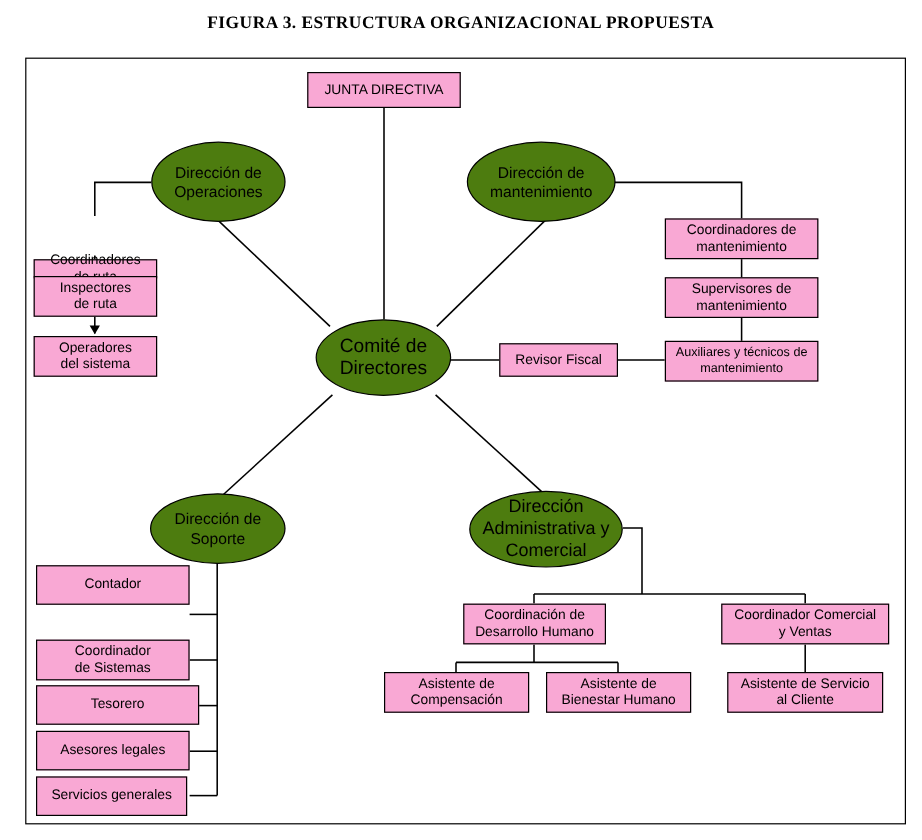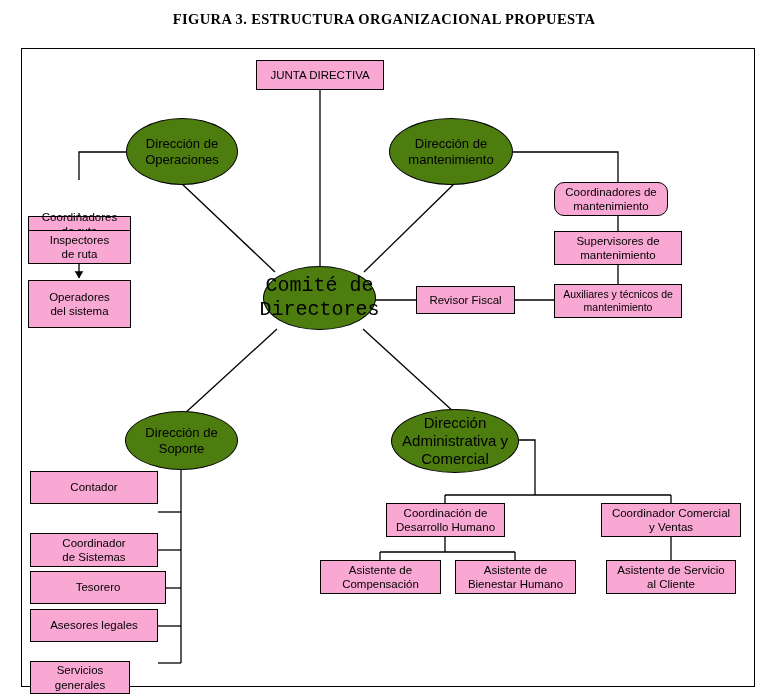--- a/index.html
+++ b/index.html
@@ -18,21 +18,21 @@
     position:absolute;left:21px;top:48px;width:734px;height:639px;
     border:1.6px solid #000;box-sizing:border-box;
   }
 
   svg#wires{position:absolute;left:0;top:0;width:768px;height:700px;pointer-events:none;}
 
   .node{position:absolute;box-sizing:border-box;display:flex;align-items:center;justify-content:center;text-align:center;}
   .box{border:1.3px solid #000;background:#f9a8d4;font-size:11.5px;line-height:1.22;}
   .box.wide{font-size:11.5px;}
   .ell{border:1.3px solid #000;border-radius:50%;background:#4d7c0f;font-size:13px;line-height:1.2;}
-  .ell.big{font-size:20px;line-height:1.2;font-family:Liberation Mono, monospace;}
+  .ell.big{font-size:16px;line-height:1.2;}
   .ell.sm{font-size:15px;line-height:1.18;}
   .lbl{display:block;white-space:pre-line;}
 </style>
 </head>
 <body>
 
 <div id="root">
 
   <div id="figure-title">FIGURA 3. ESTRUCTURA ORGANIZACIONAL PROPUESTA</div>
 
@@ -121,26 +121,26 @@
   </div>
 
   <div class="node box" style="left:28px;top:168px;width:103px;height:16px;margin-top:48px;">
     <span class="lbl">Coordinadores
 de ruta</span>
   </div>
   <div class="node box" style="left:28px;top:230px;width:103px;height:34px;">
     <span class="lbl">Inspectores
 de ruta</span>
   </div>
-  <div class="node box" style="left:28px;top:280px;width:103px;height:48px;">
+  <div class="node box" style="left:28px;top:280px;width:103px;height:34px;">
     <span class="lbl">Operadores
 del sistema</span>
   </div>
 
-  <div class="node box" style="left:554px;top:182px;width:114px;height:34px;border-radius:10px;">
+  <div class="node box" style="left:554px;top:182px;width:128px;height:34px;">
     <span class="lbl">Coordinadores de
 mantenimiento</span>
   </div>
   <div class="node box" style="left:554px;top:231px;width:128px;height:34px;">
     <span class="lbl">Supervisores de
 mantenimiento</span>
   </div>
   <div class="node box wide" style="left:554px;top:284px;width:128px;height:34px;font-size:10.5px;">
     <span class="lbl">Auxiliares y técnicos de
 mantenimiento</span>
@@ -152,21 +152,21 @@
   <div class="node box" style="left:30px;top:533px;width:128px;height:34px;">
     <span class="lbl">Coordinador
 de Sistemas</span>
   </div>
   <div class="node box" style="left:30px;top:571px;width:136px;height:33px;">
     <span class="lbl">Tesorero</span>
   </div>
   <div class="node box" style="left:30px;top:609px;width:128px;height:33px;">
     <span class="lbl">Asesores legales</span>
   </div>
-  <div class="node box" style="left:30px;top:647px;width:100px;height:33px;margin-top:14px;">
+  <div class="node box" style="left:30px;top:647px;width:126px;height:33px;">
     <span class="lbl">Servicios generales</span>
   </div>
 
   <div class="node box" style="left:386px;top:503px;width:119px;height:34px;">
     <span class="lbl">Coordinación de
 Desarrollo Humano</span>
   </div>
   <div class="node box" style="left:320px;top:560px;width:121px;height:34px;">
     <span class="lbl">Asistente de
 Compensación</span>

